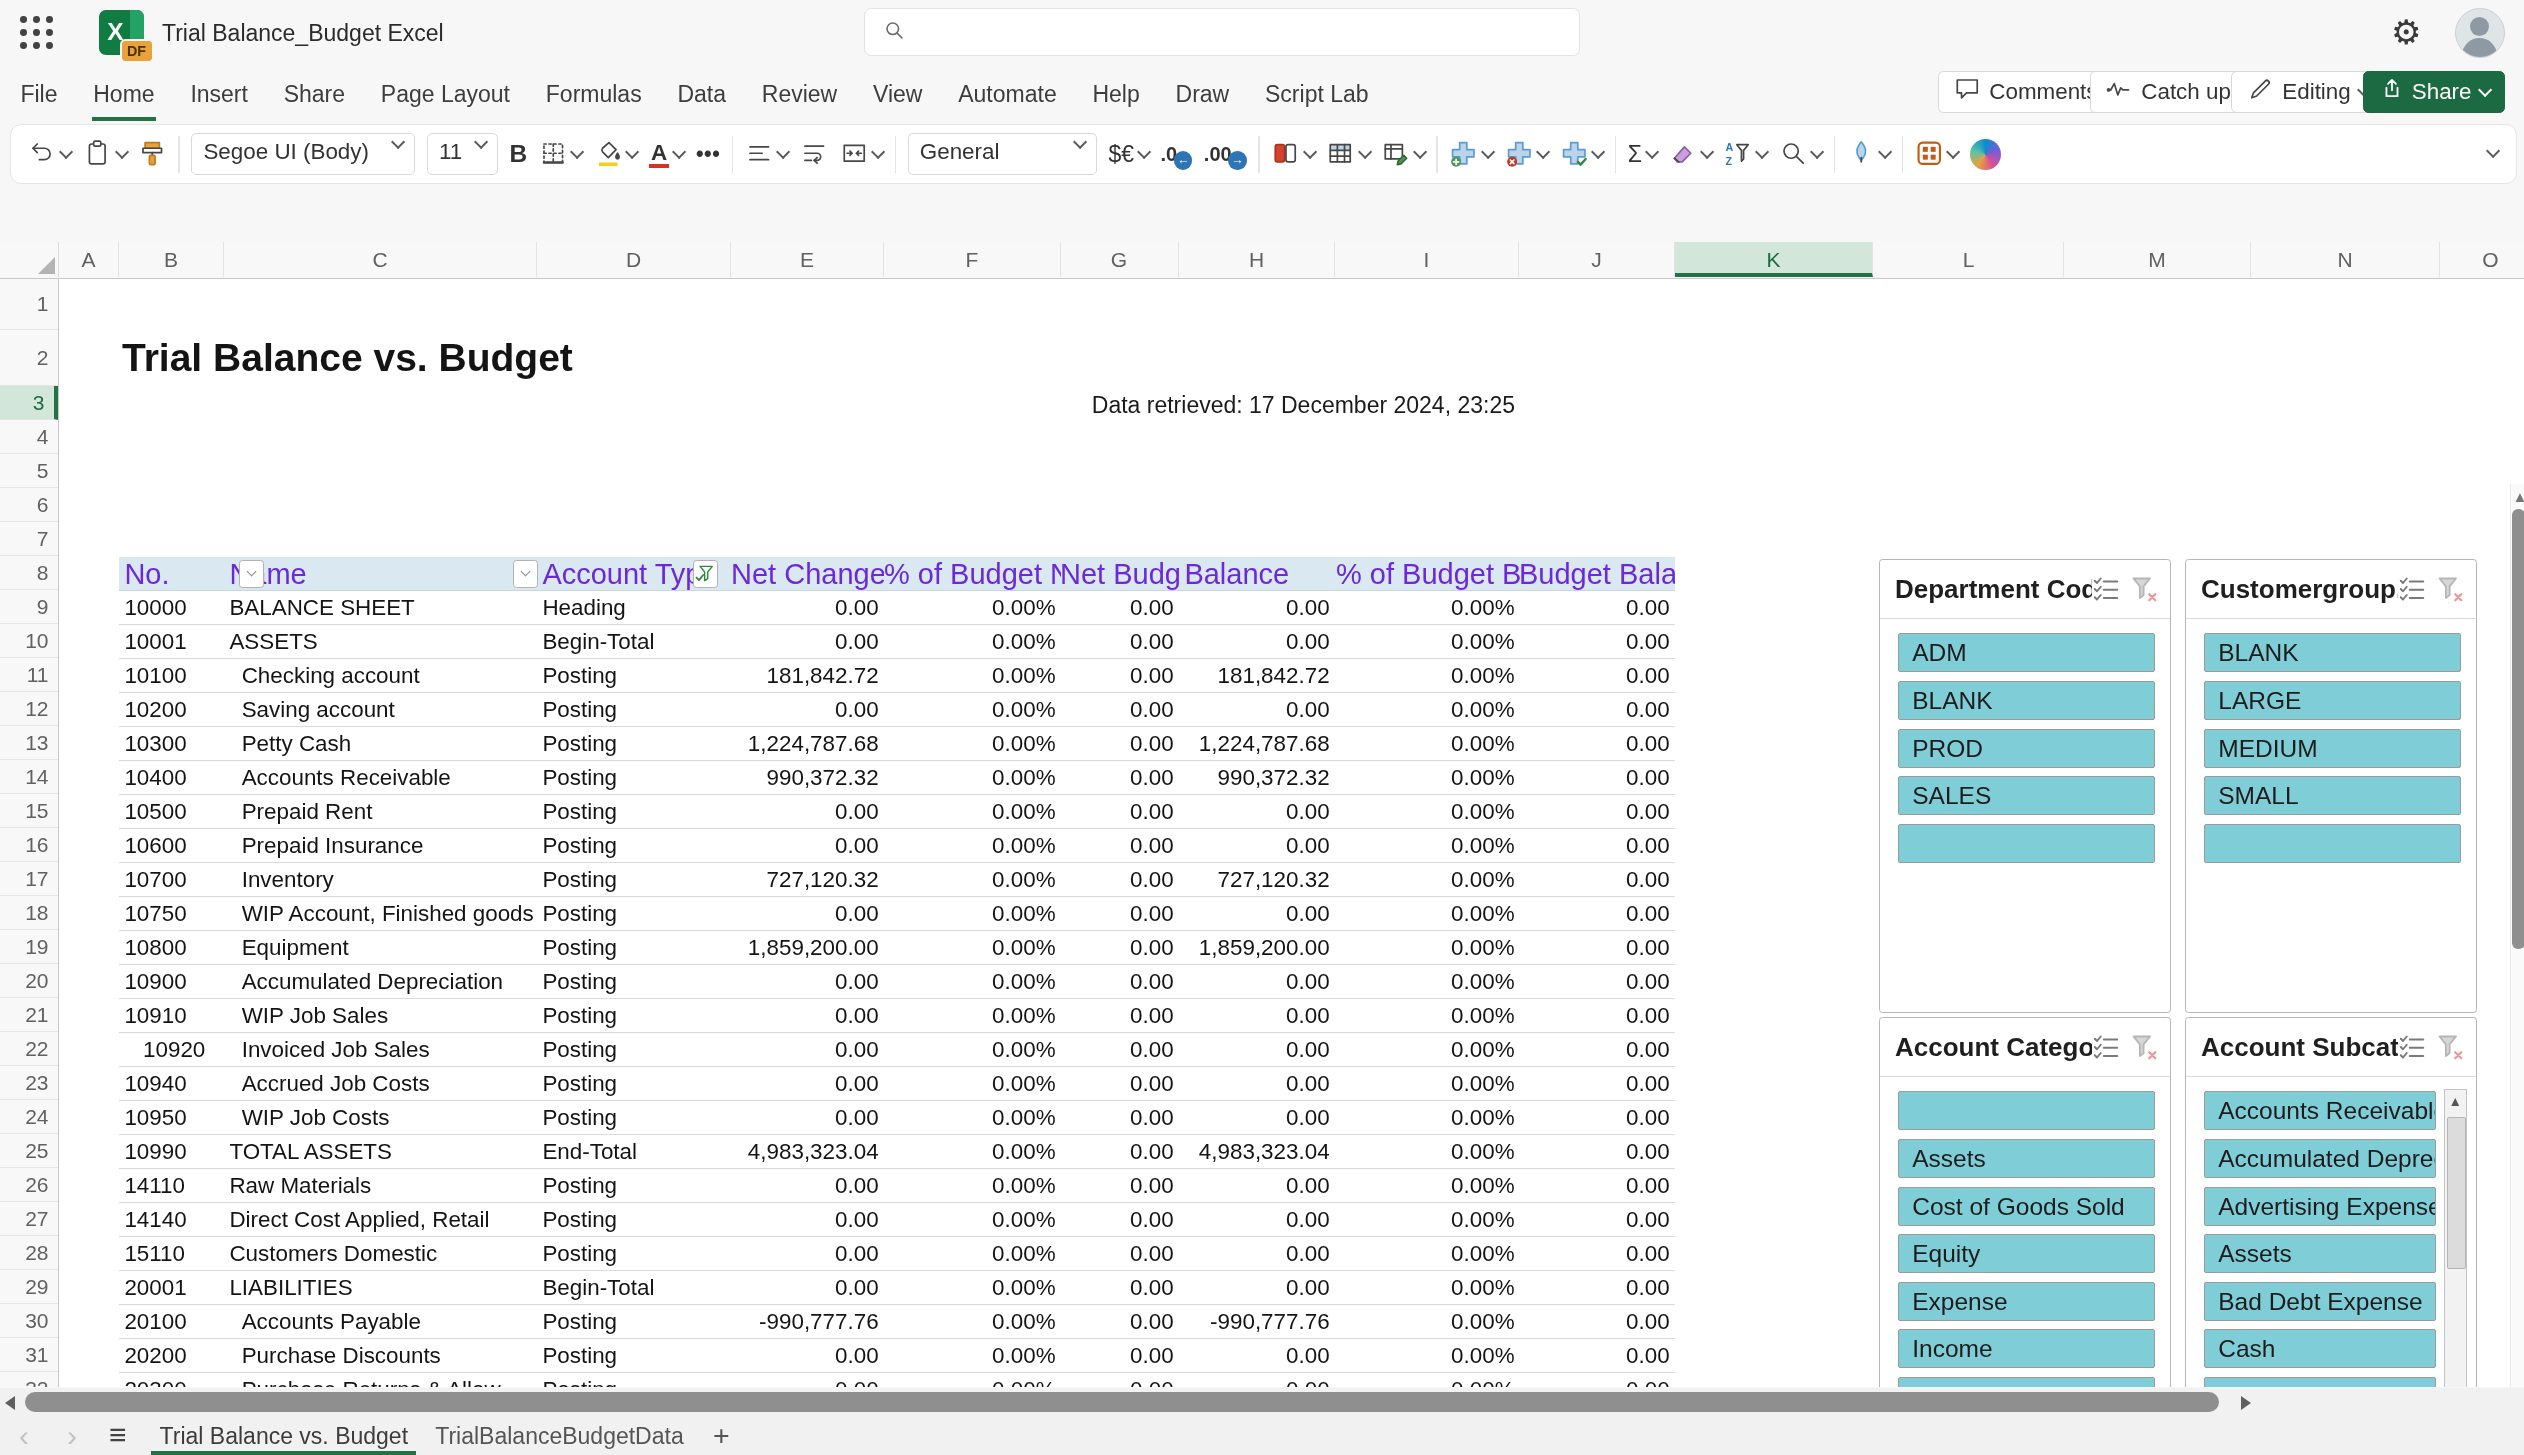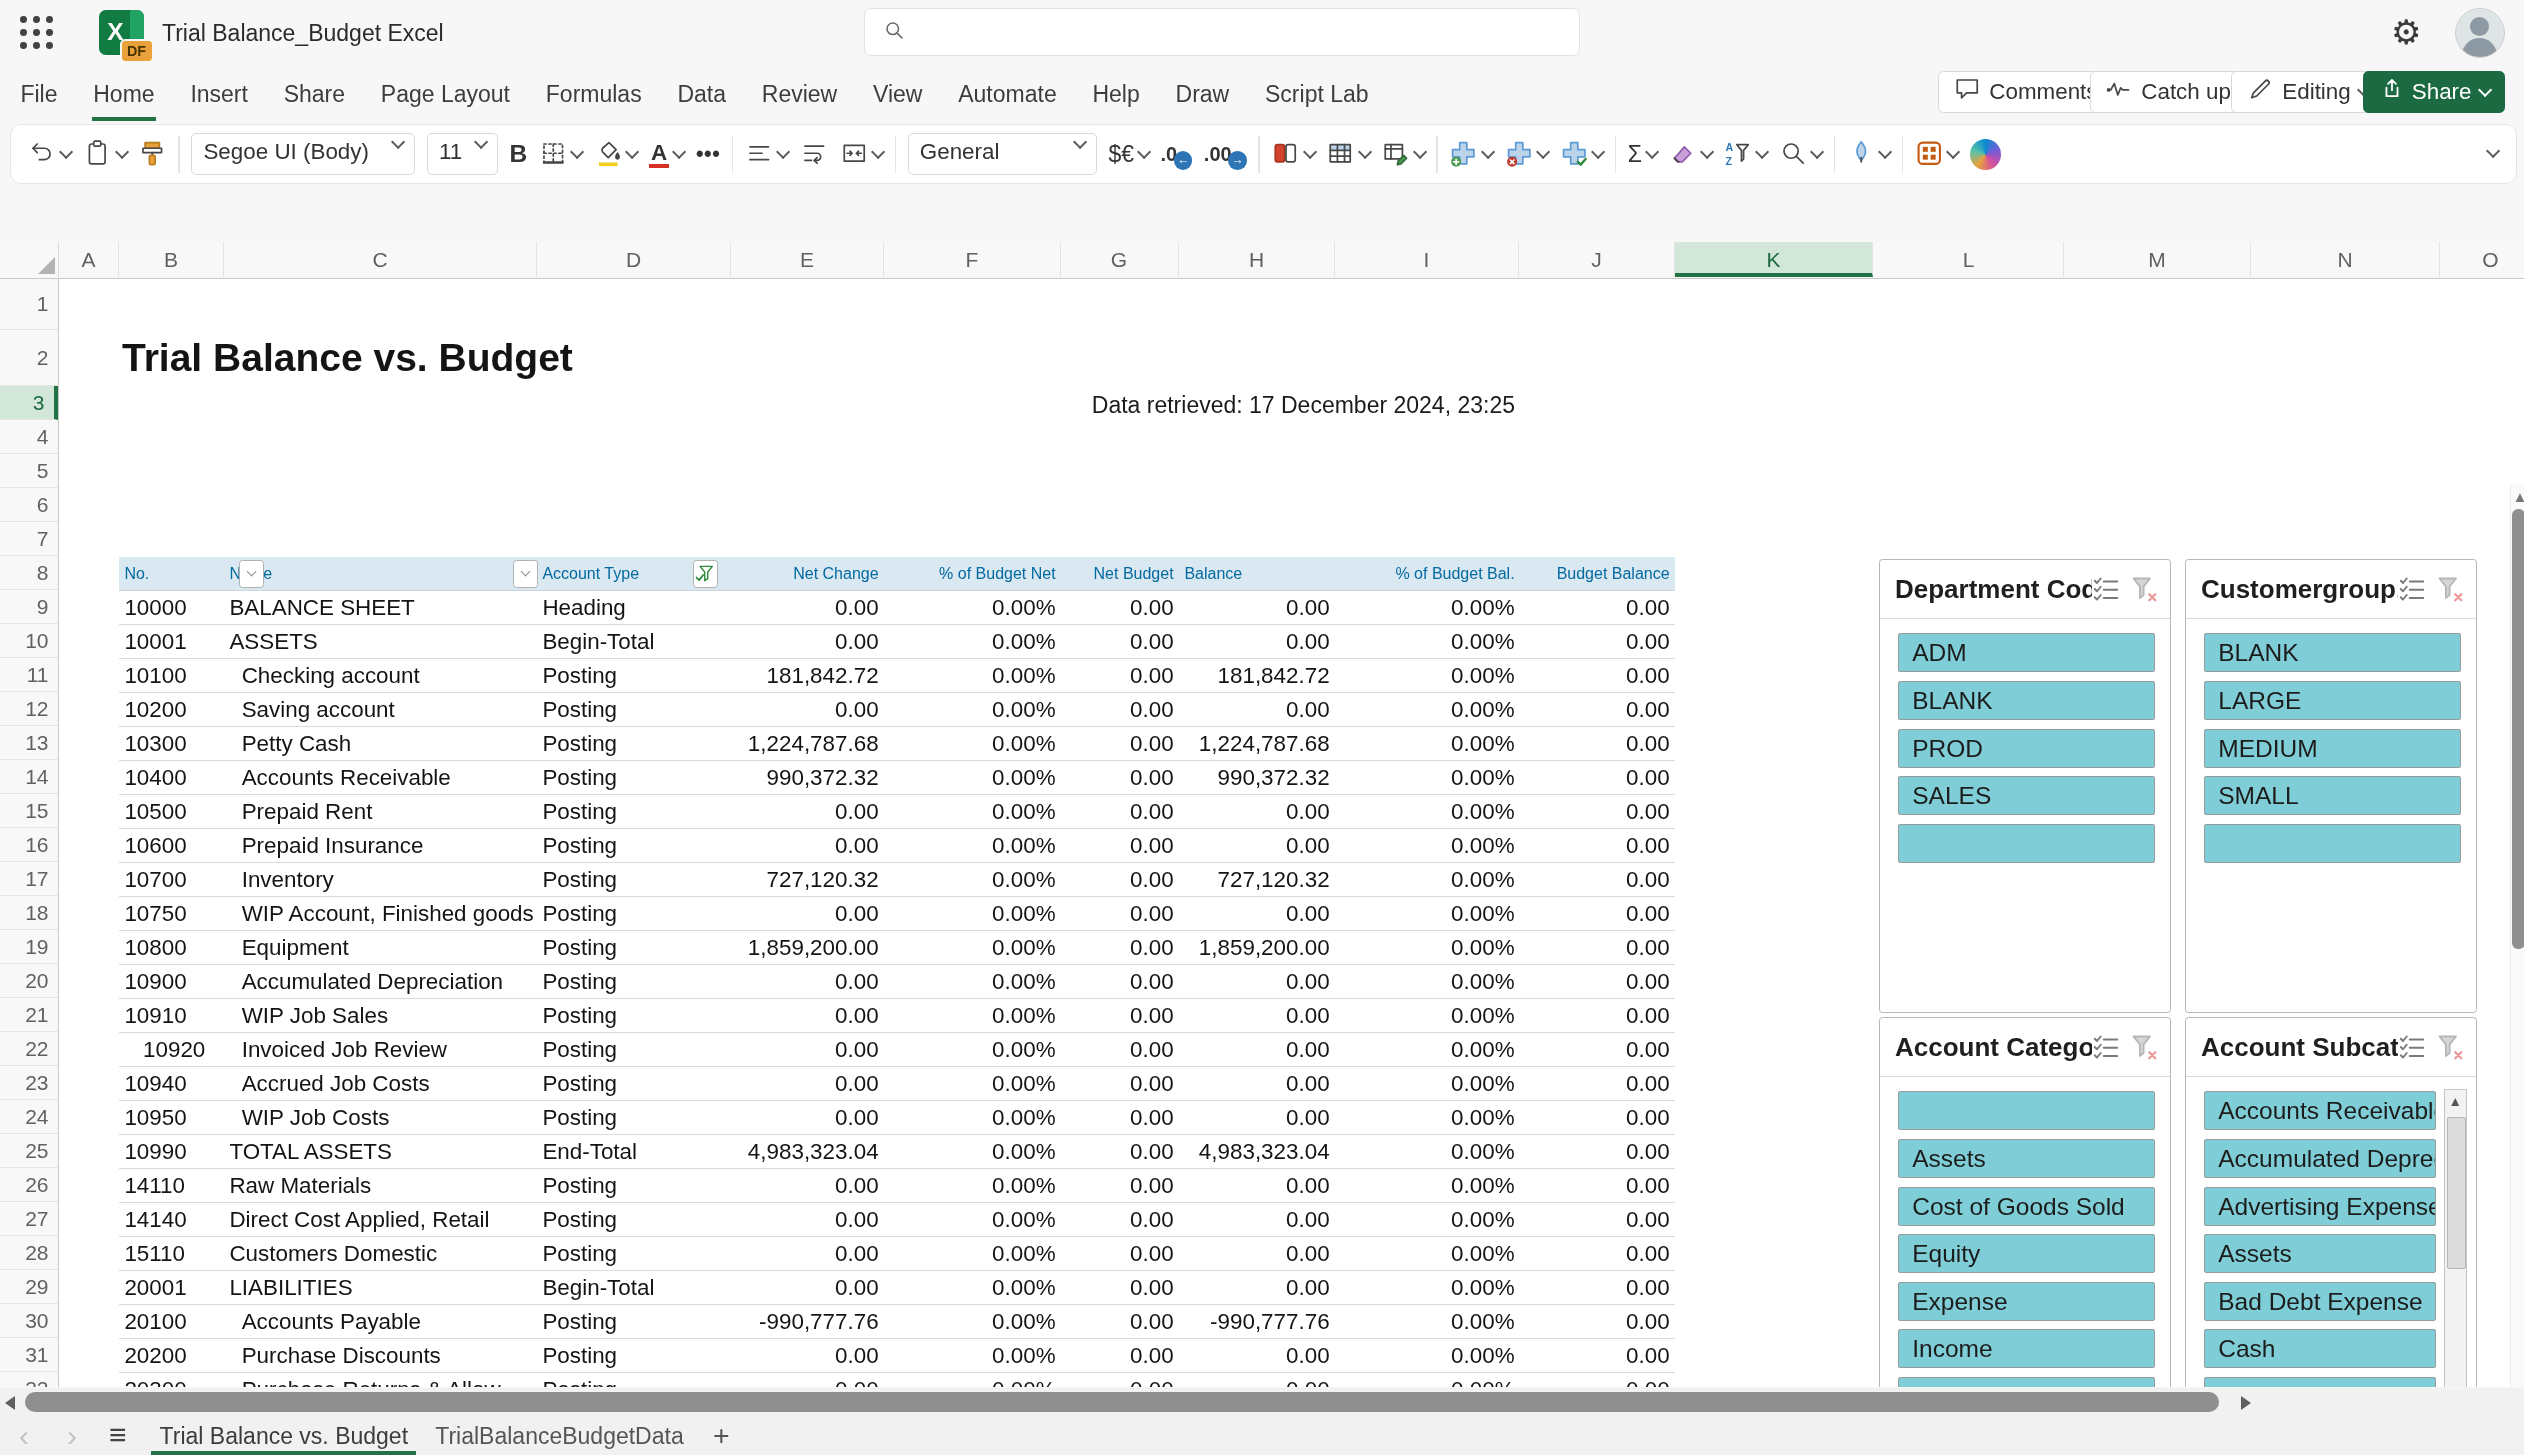--- a/index.html
+++ b/index.html
@@ -79,21 +79,21 @@
   #rowheads{position:absolute;left:0;top:37px;width:59px;background:#f8f8f8;border-right:1.4px solid #c9c9c9;box-sizing:border-box;}
   .rowh{position:relative;width:58px;border-bottom:0.7px solid #e5e5e5;box-sizing:border-box;font-size:21px;color:#616161;
         display:flex;align-items:center;justify-content:flex-end;padding-right:9.5px;}
   .rowh.sel{background:#d3e6da;color:#1e6b41;border-right:4.1px solid #217346;}
 
   #sheet-title{position:absolute;left:122px;top:94px;font-size:39px;font-weight:700;color:#141414;}
   #company{position:absolute;left:951px;top:114px;width:563px;text-align:right;font-size:23px;color:#1b1b1b;}
   #retrieved{position:absolute;left:816px;top:150px;width:699px;text-align:right;font-size:23px;color:#1b1b1b;}
 
   #thead{position:absolute;left:119px;top:315px;width:1556px;height:34px;background:#d9e8f1;border-bottom:0.7px solid #c9d6de;box-sizing:border-box;}
-  .thcell{position:absolute;top:0;height:34px;line-height:34px;font-size:16px;color:#0369a1;white-space:nowrap;overflow:hidden;box-sizing:border-box;}
+  .thcell{position:absolute;top:0;height:34px;line-height:34px;font-size:29px;color:#6d28d9;white-space:nowrap;overflow:hidden;box-sizing:border-box;}
   .fbtn{position:absolute;top:2.7px;width:24.5px;height:28.5px;background:#fff;border:1.4px solid #b2b2b2;border-radius:3.4px;
         box-sizing:border-box;display:flex;align-items:center;justify-content:center;}
   .fbtn .chev{width:6.1px;height:6.1px;border-width:1.7px;border-color:#8a8a8a;}
   #tbody{position:absolute;left:119px;top:349px;width:1556px;}
   .trow{position:relative;width:1556px;height:34px;border-bottom:0.7px solid #dadada;box-sizing:border-box;background:#fff;}
   .tcell{position:absolute;top:0;height:33px;line-height:33px;font-size:22.4px;color:#141414;white-space:nowrap;overflow:hidden;box-sizing:border-box;}
 
   
   .slicer{position:absolute;width:292px;background:#fff;border:1.4px solid #b6b6b6;border-radius:3.4px;box-sizing:border-box;}
   .sl-head{position:absolute;left:0;top:0;right:0;height:58px;border-bottom:1.4px solid #dcdcdc;}
@@ -625,21 +625,21 @@
           <div class="tcell" style="left: 418px; width: 194px; text-align: left; padding: 0px 0px 0px 5.4px;">Posting</div>
           <div class="tcell" style="left: 612px; width: 153px; text-align: right; padding: 0px 5.4px 0px 0px;">0.00</div>
           <div class="tcell" style="left: 765px; width: 177px; text-align: right; padding: 0px 5.4px 0px 0px;">0.00%</div>
           <div class="tcell" style="left: 941px; width: 119px; text-align: right; padding: 0px 5.4px 0px 0px;">0.00</div>
           <div class="tcell" style="left: 1060px; width: 156px; text-align: right; padding: 0px 5.4px 0px 0px;">0.00</div>
           <div class="tcell" style="left: 1217px; width: 184px; text-align: right; padding: 0px 5.4px 0px 0px;">0.00%</div>
           <div class="tcell" style="left: 1400px; width: 156px; text-align: right; padding: 0px 5.4px 0px 0px;">0.00</div>
         </div>
         <div class="trow">
           <div class="tcell" style="left: 0px; width: 105px; text-align: center; padding: 0px 0px 0px 5.4px;">10920</div>
-          <div class="tcell" style="left: 105px; width: 313px; text-align: left; padding: 0px 0px 0px 17.7px;">Invoiced Job Review</div>
+          <div class="tcell" style="left: 105px; width: 313px; text-align: left; padding: 0px 0px 0px 17.7px;">Invoiced Job Sales</div>
           <div class="tcell" style="left: 418px; width: 194px; text-align: left; padding: 0px 0px 0px 5.4px;">Posting</div>
           <div class="tcell" style="left: 612px; width: 153px; text-align: right; padding: 0px 5.4px 0px 0px;">0.00</div>
           <div class="tcell" style="left: 765px; width: 177px; text-align: right; padding: 0px 5.4px 0px 0px;">0.00%</div>
           <div class="tcell" style="left: 941px; width: 119px; text-align: right; padding: 0px 5.4px 0px 0px;">0.00</div>
           <div class="tcell" style="left: 1060px; width: 156px; text-align: right; padding: 0px 5.4px 0px 0px;">0.00</div>
           <div class="tcell" style="left: 1217px; width: 184px; text-align: right; padding: 0px 5.4px 0px 0px;">0.00%</div>
           <div class="tcell" style="left: 1400px; width: 156px; text-align: right; padding: 0px 5.4px 0px 0px;">0.00</div>
         </div>
         <div class="trow">
           <div class="tcell" style="left: 0px; width: 105px; text-align: left; padding: 0px 0px 0px 5.4px;">10940</div>

